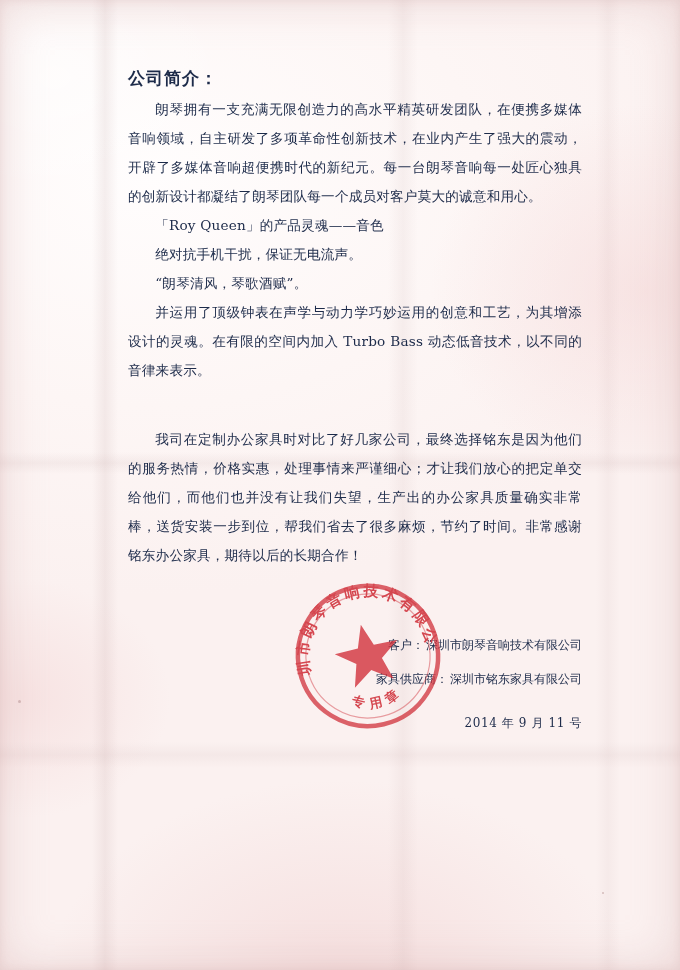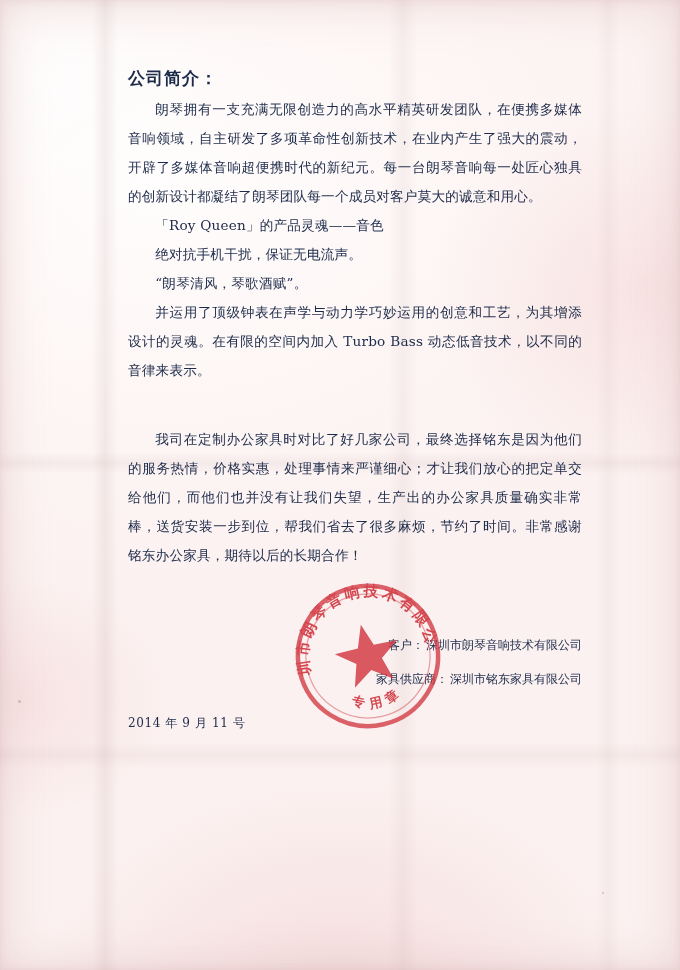--- a/index.html
+++ b/index.html
@@ -93,21 +93,21 @@
     font-size: 12px;
     line-height: 34px;
   }
   .sig-line {
     text-align: right;
     white-space: nowrap;
   }
   .sig-label { margin-right: 2px; }
   .sig-value { }
   .date-line {
-    text-align: left;
+    text-align: right;
     margin-top: 10px;
     letter-spacing: .6px;
   }
 
   
   #stamp {
     position: absolute;
     left: 286px;
     top: 574px;
     width: 164px;

